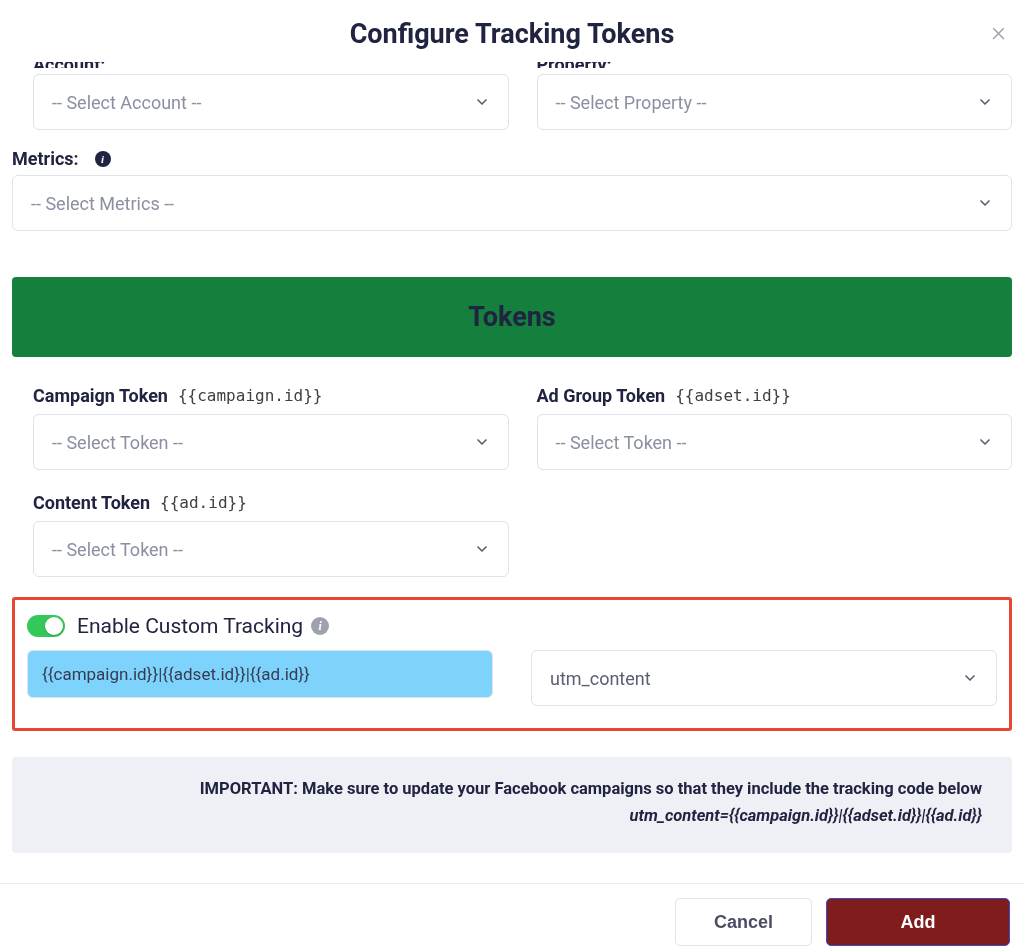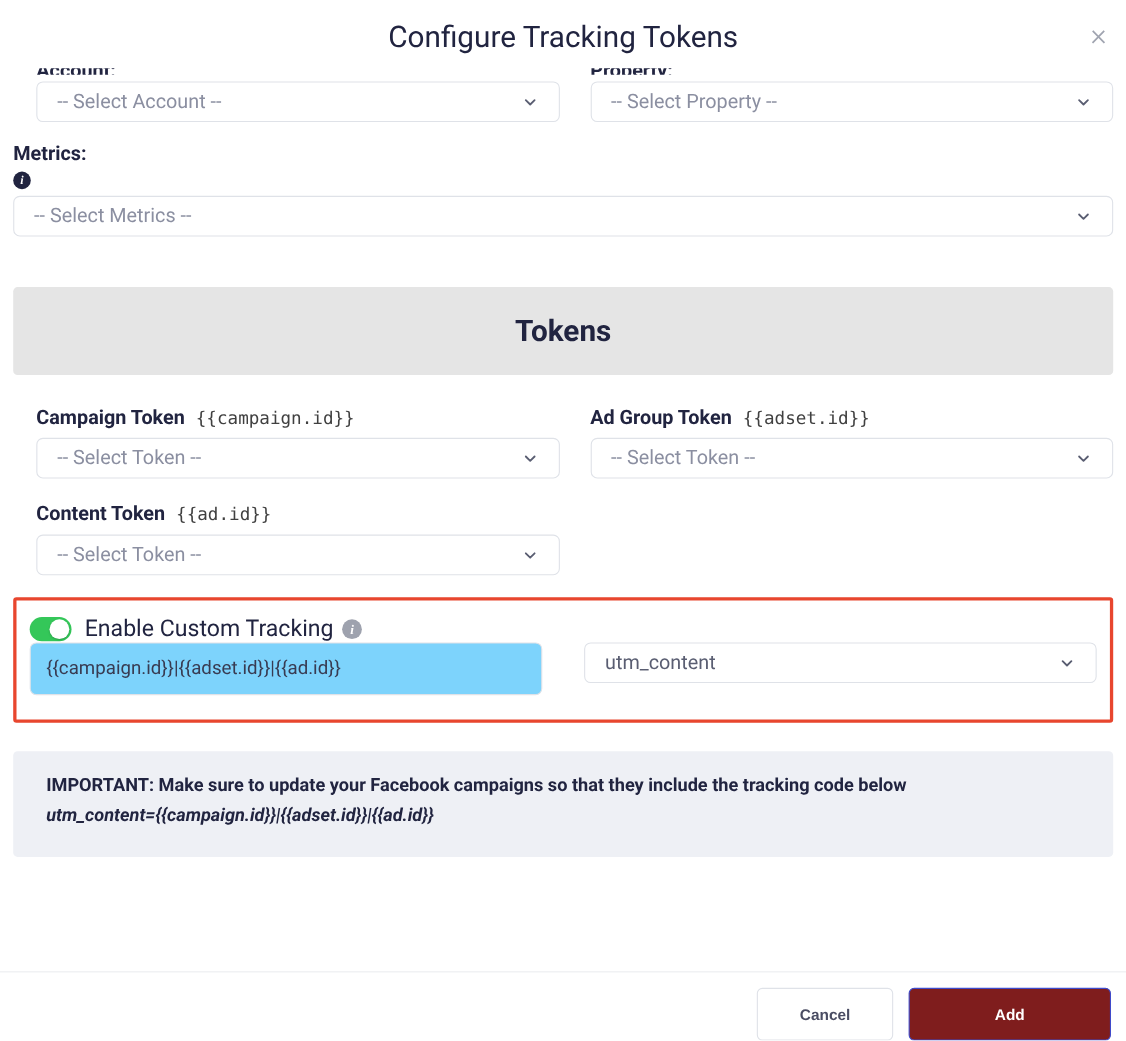--- a/index.html
+++ b/index.html
@@ -18,21 +18,21 @@
     display: flex;
     flex-direction: column;
   }
   .modal-header {
     text-align: center;
     padding: 18px 0 12px;
     position: relative;
   }
   .modal-title {
     font-size: 27px;
-    font-weight: 400;
+    font-weight: 700;
     color: #212440;
   }
   .close-x {
     position: absolute;
     right: 18px;
     top: 18px;
     font-size: 28px;
     color: #a0a4b0;
     line-height: 1;
     cursor: pointer;
@@ -61,52 +61,52 @@
     height: 14px;
     overflow: hidden;
   }
   .label {
     font-size: 18px;
     font-weight: 700;
     color: #212440;
     margin-bottom: 6px;
     margin-top: 18px;
     display: flex;
-    gap: 6px;
-    flex-direction: column;
+    align-items: center;
+    gap: 16px;
   }
   .label .info {
     width: 16px; height: 16px;
     display: inline-flex; align-items: center; justify-content: center;
     background: #212440; color: #fff; border-radius: 50%;
     font-size: 11px; font-style: italic; font-family: Georgia, serif;
     font-weight: bold;
   }
   .select {
     border: 1px solid #dfe2e8;
     border-radius: 6px;
     background: #fff;
-    height: 37px;
+    height: 56px;
     display: flex;
     align-items: center;
     justify-content: space-between;
     padding: 0 18px;
     cursor: pointer;
   }
   .select .ph {
     color: #8b8fa1;
     font-size: 18px;
   }
   .chev {
     width: 16px; height: 16px;
     display: inline-block;
   }
   .chev svg { width:100%; height:100%; }
   .tokens-hdr {
-    background: #e5e5e5;
+    background: #15803d;
     border-radius: 4px;
     text-align: center;
     padding: 24px 0;
     margin-top: 46px;
     font-size: 27px;
     font-weight: 700;
     color: #212440;
   }
   .token-label {
     margin-top: 28px;
@@ -124,21 +124,21 @@
   .highlight-box {
     border: 3px solid #e8462e;
     border-radius: 3px;
     padding: 14px 12px 22px;
     margin-top: 20px;
   }
   .toggle-row {
     display: flex;
     align-items: center;
     gap: 12px;
-    margin-bottom: 0;
+    margin-bottom: 12px;
   }
   .toggle {
     width: 38px; height: 22px;
     background: #34c759;
     border-radius: 12px;
     position: relative;
     cursor: pointer;
     flex: 0 0 auto;
   }
   .toggle .knob {
@@ -172,21 +172,21 @@
     padding: 0 14px;
     font-size: 17px;
     color:#383b52;
     width: 100%;
     outline:none;
     font-family: inherit;
   }
   .important-box {
     background: #eef0f5;
     border-radius: 4px;
-    text-align:left;
+    text-align:right;
     padding: 20px 30px 24px;
     margin-top: 26px;
     font-size: 16.5px;
     font-weight:700;
     color:#212440;
     line-height:1.5;
   }
   .important-box .line2 {
     font-style: italic;
     font-weight:700;
@@ -197,21 +197,21 @@
     border-top: 1px solid #ecedf0;
     padding: 14px 14px 0;
     display:flex;
     justify-content:flex-end;
     gap: 14px;
   }
   .btn {
     height: 48px;
     border-radius: 5px;
     padding: 0 38px;
-    font-size: 14px;
+    font-size: 18px;
     font-weight:600;
     border:1px solid #dfe2e8;
     background:#fff;
     color:#4a4d63;
     cursor:pointer;
     display:flex; align-items:center; justify-content:center;
   }
   .btn-primary {
     background:#7f1d1d;
     border-color:#3f4aca;

